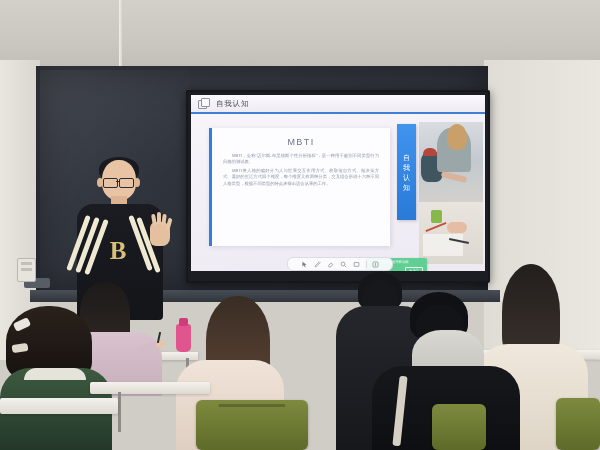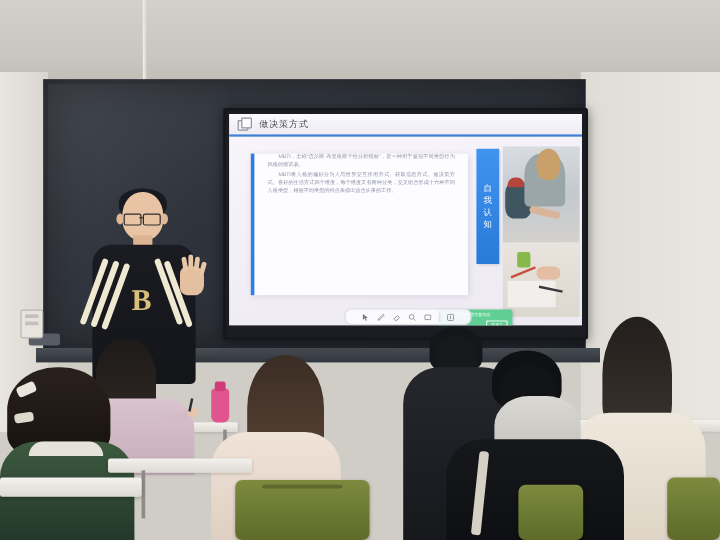--- a/index.html
+++ b/index.html
@@ -173,26 +173,27 @@
   </div>
 
   <div class="screen-bezel">
     <div class="screen">
 
       <div class="ui-header">
         <span class="win-icon">
           <b class="a"></b>
             <b class="b"></b>
         </span>
-        <span class="ui-title">做决策方式</span>
+        <span class="ui-title">自我认知</span>
       </div>
 
       <div class="slide">
 
         <div class="card">
+          <div class="card-title">MBTI</div>
           <div class="card-body">
             <p>MBTI，全称“迈尔斯-布里格斯个性分析指标”，是一种用于鉴别不同类型行为风格的测试表。</p>
             <p>MBTI将人格的偏好分为人与世界交互作用方式、获取信息方式、做决策方式、喜好的生活方式四个维度，每个维度又有两种分类，交叉组合形成十六种不同人格类型，根据不同类型的特点来得出适合从事的工作。</p>
           </div>
         </div>
 
         <div class="photo">
           <div class="ph floor"></div>
           <div class="ph p2"></div>
           <div class="ph cap"></div>

